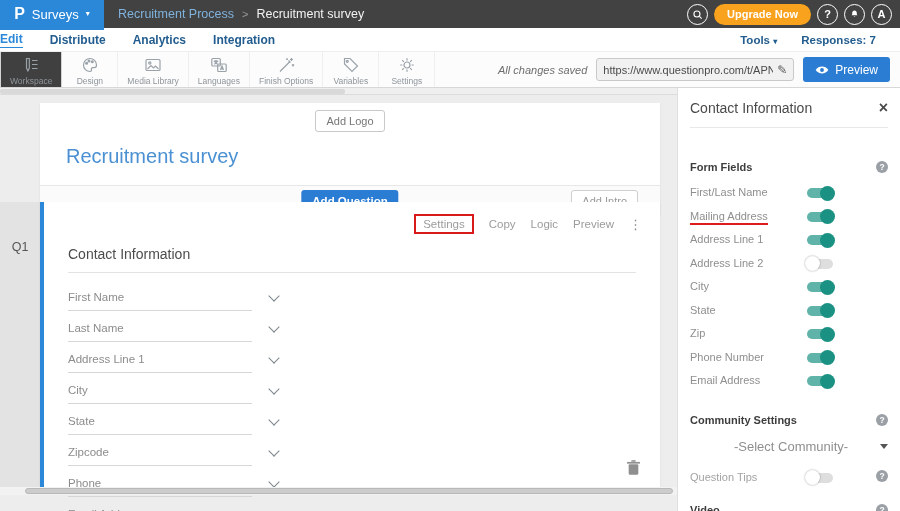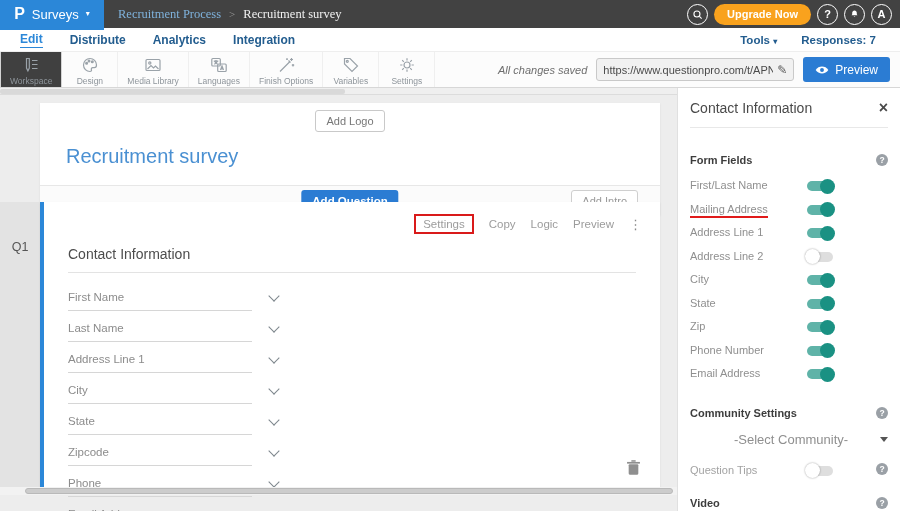--- a/index.html
+++ b/index.html
@@ -5,30 +5,30 @@
   * { margin:0; padding:0; box-sizing:border-box; }
   html,body { width:900px; height:511px; overflow:hidden; }
   body { font-family:"Liberation Sans", sans-serif; background:#ededed; position:relative; }
 
   
   .topbar { height:28px; background:#424242; display:flex; align-items:center; color:#fff; }
   .logo-sec { width:104px; height:100%; background:#2b87d8; display:flex; align-items:center; justify-content:center; gap:7px; cursor:pointer; }
   .logo-p { font-size:16px; font-weight:bold; line-height:1; }
   .surveys-lbl { font-size:13px; }
   .caret-down { font-size:8px; line-height:1; }
-  .crumbs { margin-left:14px; font-size:12.5px; display:flex; align-items:center;font-family:Liberation Serif, serif; }
+  .crumbs { margin-left:14px; font-size:12.5px; display:flex; align-items:center; }
   .crumb-parent { color:#7fb2dc; cursor:pointer; }
   .crumb-sep { color:#9a9a9a; margin:0 8px; font-size:11px; }
   .crumb-current { color:#f2f2f2; }
   .top-right { margin-left:auto; display:flex; align-items:flex-start; gap:6px; margin-right:8px; }
   .circ-btn { width:21px; height:21px; border:1.5px solid #fff; border-radius:50%; display:flex; align-items:center; justify-content:center; font-size:11px; font-weight:bold; cursor:pointer; flex:none; }
   .upgrade-btn { height:21px; background:#f9a21d; border-radius:11px; padding:0 13px; font-size:11px; font-weight:bold; display:flex; align-items:center; cursor:pointer; }
 
   
-  .navbar { height:23px; background:#fff; display:flex; align-items:center; padding-left:20px; gap:27px; position:relative; }
+  .navbar { height:23px; background:#fff; display:flex; align-items:center; padding-left:0; gap:27px; position:relative; }
   .blue-strip { position:absolute; left:0; top:0; width:104px; height:2px; background:#2b87d8; }
   .nav-link { font-size:12px; font-weight:bold; color:#235d8f; text-decoration:none; cursor:pointer; }
   .nav-link.active { color:#2b87d8; border-bottom:1.5px solid #2b87d8; padding-bottom:1px; }
   .nav-right { margin-left:auto; margin-right:24px; display:flex; gap:24px; align-items:center; font-size:11.5px; font-weight:bold; color:#235d8f; }
   .nav-right .caret-down { color:#235d8f; }
 
   
   .toolbar { height:37px; background:#fcfcfc; border-top:1px solid #eee; border-bottom:1px solid #d7d7d7; display:flex; align-items:stretch; }
   .titem { min-width:56px; padding:2px 9px 1px; display:flex; flex-direction:column; align-items:center; justify-content:center; gap:1px; border-right:1px solid #efefef; font-size:8.5px; color:#8e959b; cursor:pointer; white-space:nowrap; }
   .titem.selected { background:#404040; border-left:1px solid #d4d4d4; border-right:1px solid #d4d4d4; }
@@ -70,21 +70,21 @@
   .trash-btn { position:absolute; right:20px; bottom:8px; cursor:pointer; }
   .hscroll-bottom { position:absolute; bottom:0; left:0; width:677px; height:8px; background:#f2f2f2; }
   .hscroll-bottom .thumb { position:absolute; left:25px; right:4px; top:1px; height:6px; background:#ccc; border:1px solid #b9b9b9; border-radius:3px; }
 
   
   .panel { position:absolute; left:677px; top:0; right:0; bottom:0; background:#fff; border-left:1px solid #e0e0e0; padding:0 12px; }
   .p-head { display:flex; justify-content:space-between; align-items:center; padding-top:12px; }
   .p-title { font-size:14px; color:#4a4a4a; }
   .p-close { font-size:16px; font-weight:bold; color:#4a4a4a; cursor:pointer; line-height:1; }
   .p-divider { border:none; border-top:1px solid #e8e8e8; margin-top:11px; }
-  .p-sub { display:flex; justify-content:space-between; align-items:flex-end; margin-top:26px; }
+  .p-sub { display:flex; justify-content:space-between; align-items:flex-end; margin-top:33px; }
   .p-sub-lbl { font-size:11px; font-weight:bold; color:#3d3d3d; }
   .help-ic { width:12px; height:12px; border-radius:50%; background:#9aa0a6; color:#fff; font-size:8.5px; font-weight:bold; display:flex; align-items:center; justify-content:center; cursor:pointer; flex:none; }
   .toggles { margin-top:10px; }
   .trow { position:relative; height:23.5px; }
   .trow .t-lbl { position:absolute; left:0; top:3px; font-size:11px; color:#8f8f8f; }
   .t-lbl.red-underline { border-bottom:2px solid #e01b1b; padding-bottom:1px; }
   .toggle { position:absolute; left:117px; top:5px; width:26px; height:10px; border-radius:5px; cursor:pointer; }
   .toggle.on { background:#5fb3a8; }
   .toggle.on::after { content:''; position:absolute; right:-2px; top:-2.5px; width:15px; height:15px; border-radius:50%; background:#1a9183; }
   .toggle.off { background:#dedede; }

